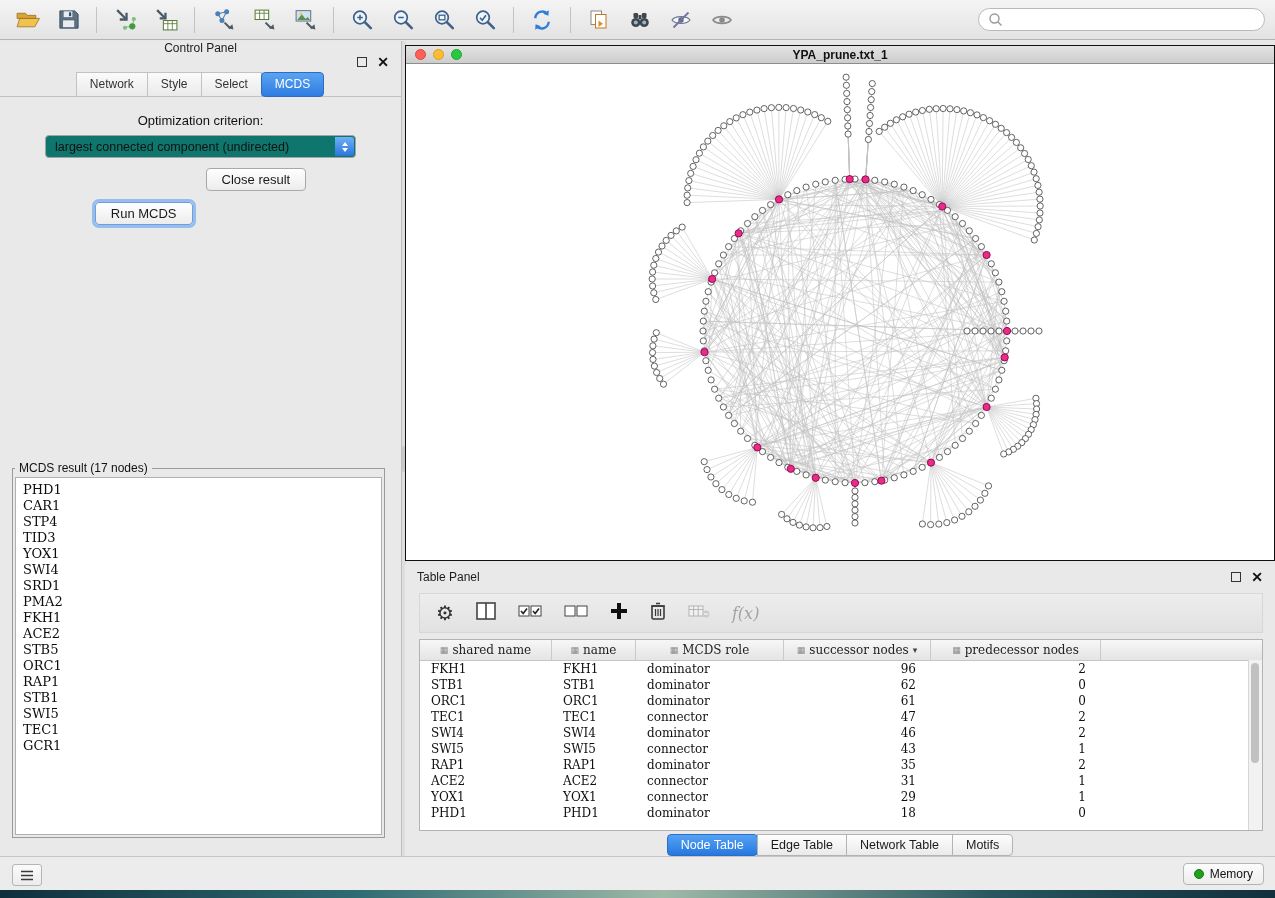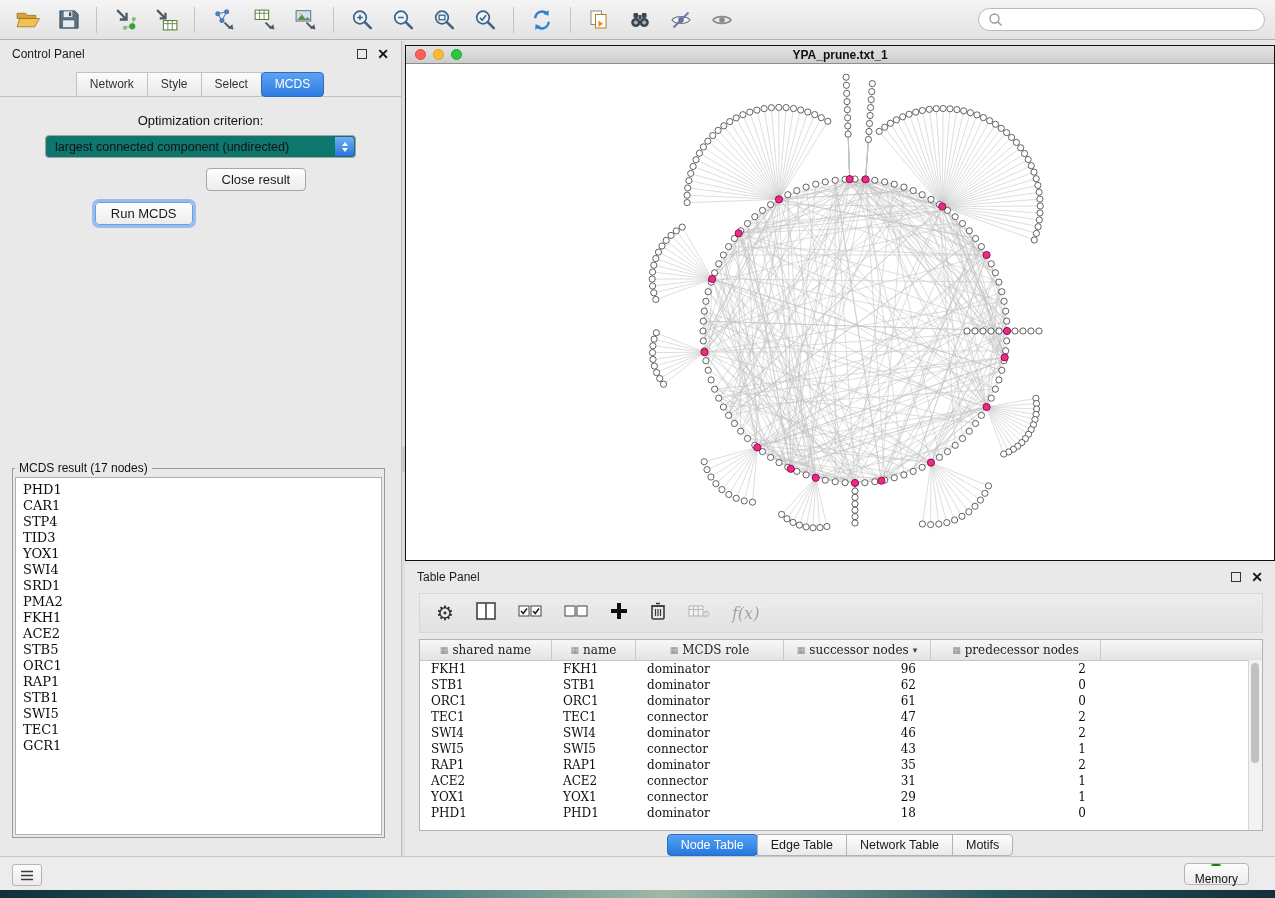--- a/index.html
+++ b/index.html
@@ -13,21 +13,21 @@
     display:flex;align-items:center;padding:0 10px;gap:7px;}
   .tb-btn{width:34px;height:30px;display:flex;align-items:center;justify-content:center;border-radius:4px;}
   .tb-sep{width:1px;height:26px;background:#c3c3c3;margin:0 4px;}
   .search{margin-left:auto;width:287px;height:23px;border:1px solid #b9b9b9;border-radius:12px;
     background:#fff;display:flex;align-items:center;padding:0 9px;gap:6px;box-sizing:border-box;}
   .search input{border:none;outline:none;flex:1;font-size:12px;background:transparent;}
 
   
   .control-panel{position:absolute;left:0;top:41px;width:402px;height:815px;background:#e9e9e9;
     border-right:1px solid #bdbdbd;box-sizing:border-box;}
-  .cp-header{height:26px;display:flex;align-items:center;padding:0 12px;font-size:12px;color:#1c1c1c;}
+  .cp-header{height:26px;display:flex;align-items:center;padding:0 12px;font-size:12px;color:#1c1c1c;flex-direction:column;}
   .win-btns{margin-left:auto;display:flex;align-items:center;gap:10px;}
   .float-icon{width:8px;height:8px;border:1.5px solid #333;display:inline-block;}
   .close-x{font-size:14px;font-weight:bold;color:#111;line-height:1;cursor:default;}
   .cp-tabs{position:absolute;left:0;top:28px;width:100%;height:27px;display:flex;justify-content:center;
     align-items:flex-end;border-bottom:1px solid #c2c2c2;}
   .cp-tab{font-size:12px;padding:4px 13px 5px;background:linear-gradient(#fbfbfb,#eaeaea);
     border:1px solid #c2c2c2;border-bottom:none;color:#333;margin-left:-1px;margin-top:45px;}
   .cp-tab.active{background:linear-gradient(#5ba3f2,#2e7ce2);color:#fff;border:1px solid #2e6cc0;
     border-radius:4px;margin-bottom:-1px;}
   .opt-label{position:absolute;left:0;top:72px;width:100%;text-align:center;font-size:13px;color:#111;}
@@ -94,23 +94,23 @@
     border:1px solid #b3b3b3;margin-left:-1px;color:#1a1a1a;}
   .tp-tab:first-child{margin-left:0;border-radius:4px 0 0 4px;}
   .tp-tab:last-child{border-radius:0 4px 4px 0;}
   .tp-tab.active{background:linear-gradient(#55a2f3,#2678e0);color:#fff;border-color:#2b6cc6;border-radius:4px;}
 
   
   .status-bar{position:absolute;left:0;top:856px;width:1275px;height:34px;background:#ececec;
     border-top:1px solid #c6c6c6;box-sizing:border-box;}
   .menu-btn{position:absolute;left:12px;top:7px;width:28px;height:20px;background:linear-gradient(#fbfbfb,#ececec);
     border:1px solid #b5b5b5;border-radius:3px;display:flex;align-items:center;justify-content:center;}
-  .memory-btn{position:absolute;right:26px;top:6px;height:22px;box-sizing:border-box;
+  .memory-btn{position:absolute;right:11px;top:6px;height:22px;box-sizing:border-box;
     background:linear-gradient(#fcfcfc,#ededed);border:1px solid #b5b5b5;border-radius:4px;
-    display:flex;align-items:center;gap:6px;padding:0 10px;font-size:12px;color:#111;flex-direction:column;}
+    display:flex;align-items:center;gap:6px;padding:0 10px;font-size:12px;color:#111;}
   .mem-dot{width:10px;height:10px;border-radius:50%;background:#1fa11f;border:1px solid #157815;box-sizing:border-box;}
   .wallpaper-strip{position:absolute;left:0;top:890px;width:1275px;height:8px;
     background:linear-gradient(90deg,#0f2f3c,#2f6b72 28%,#9fb9a8 52%,#27565e 78%,#12303c);}
 </style>
 </head>
 <body>
 
 <div class="app">
 
   <div class="toolbar">

